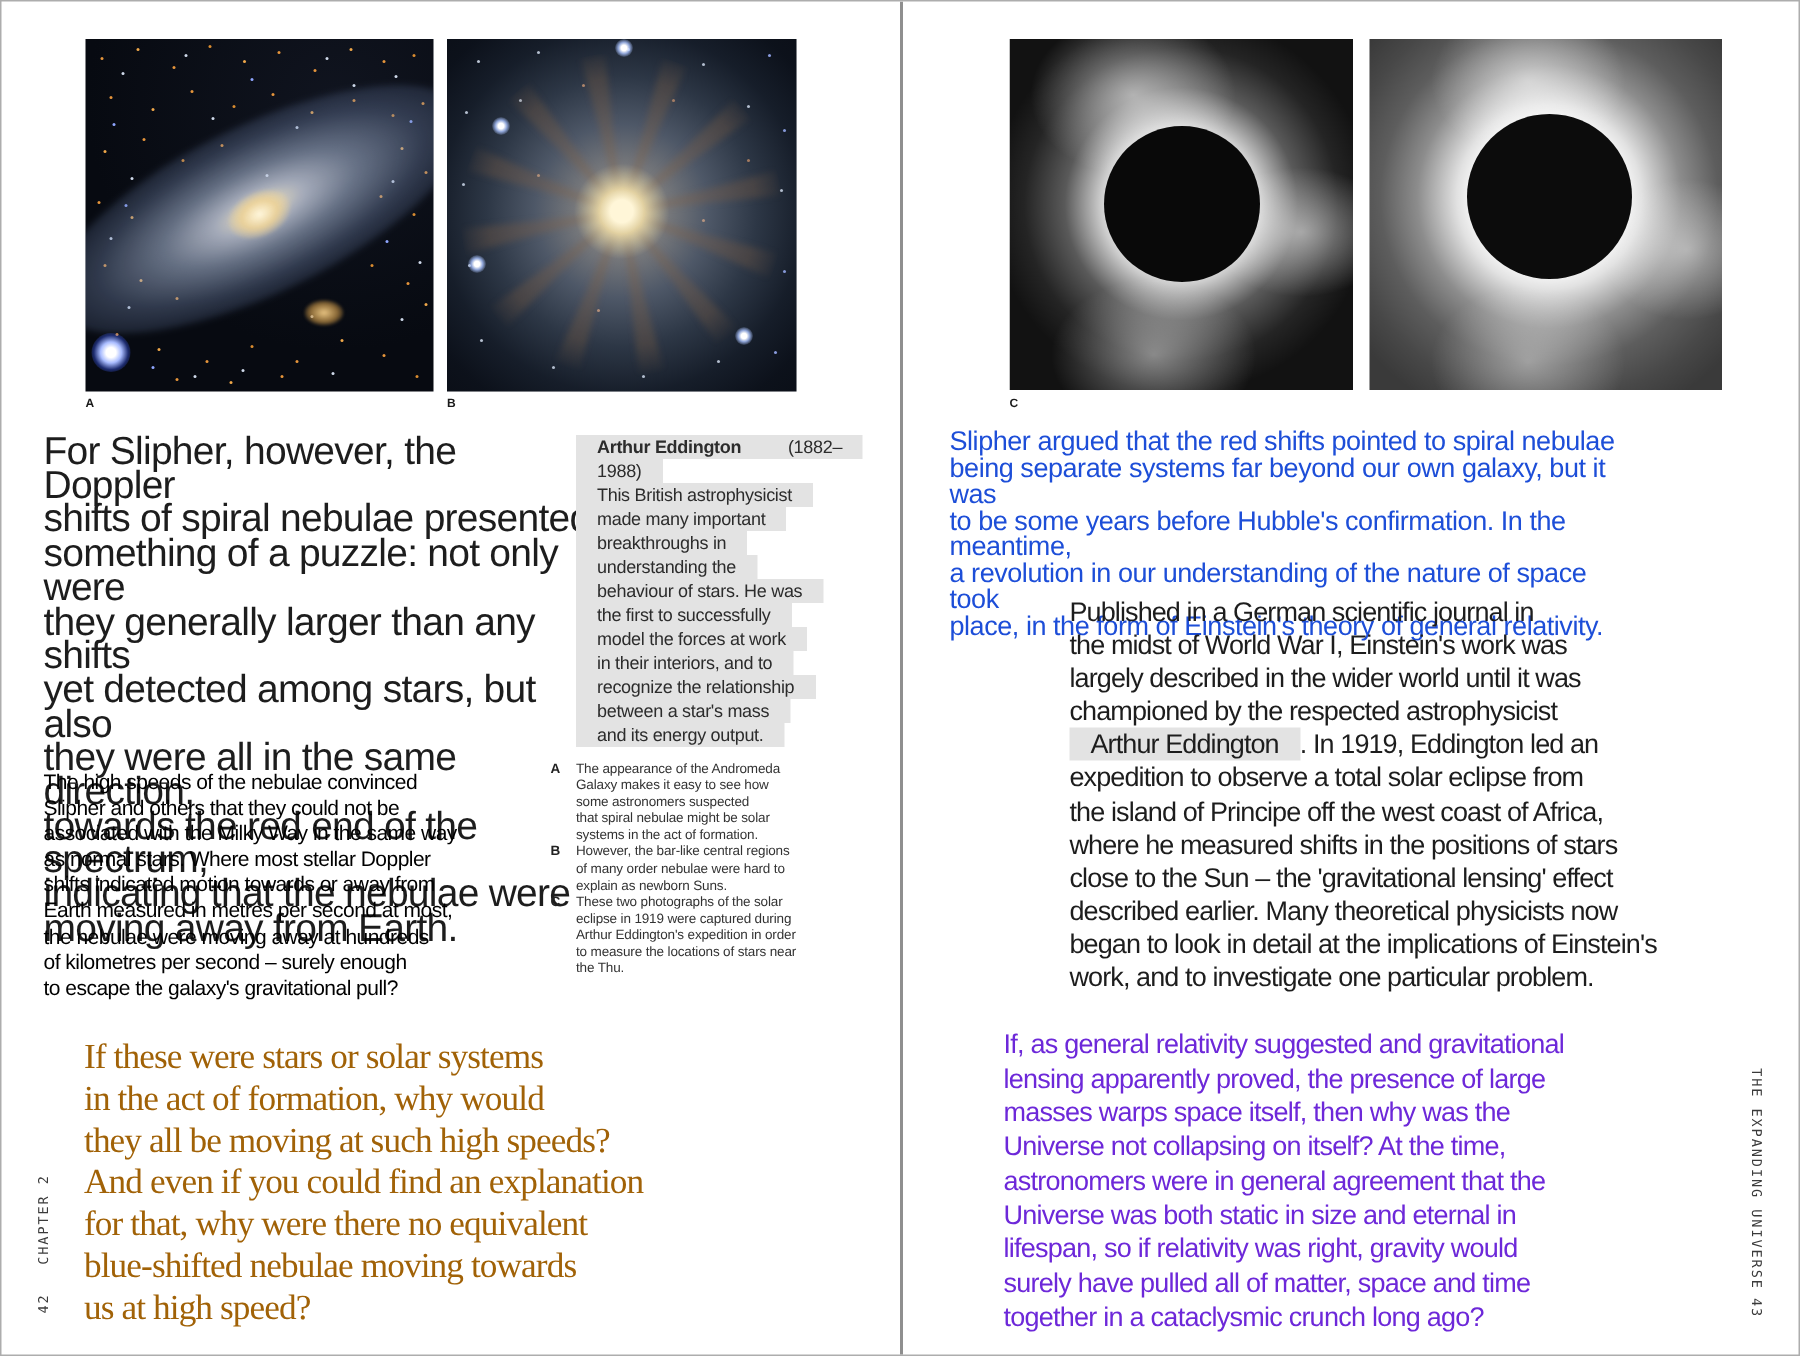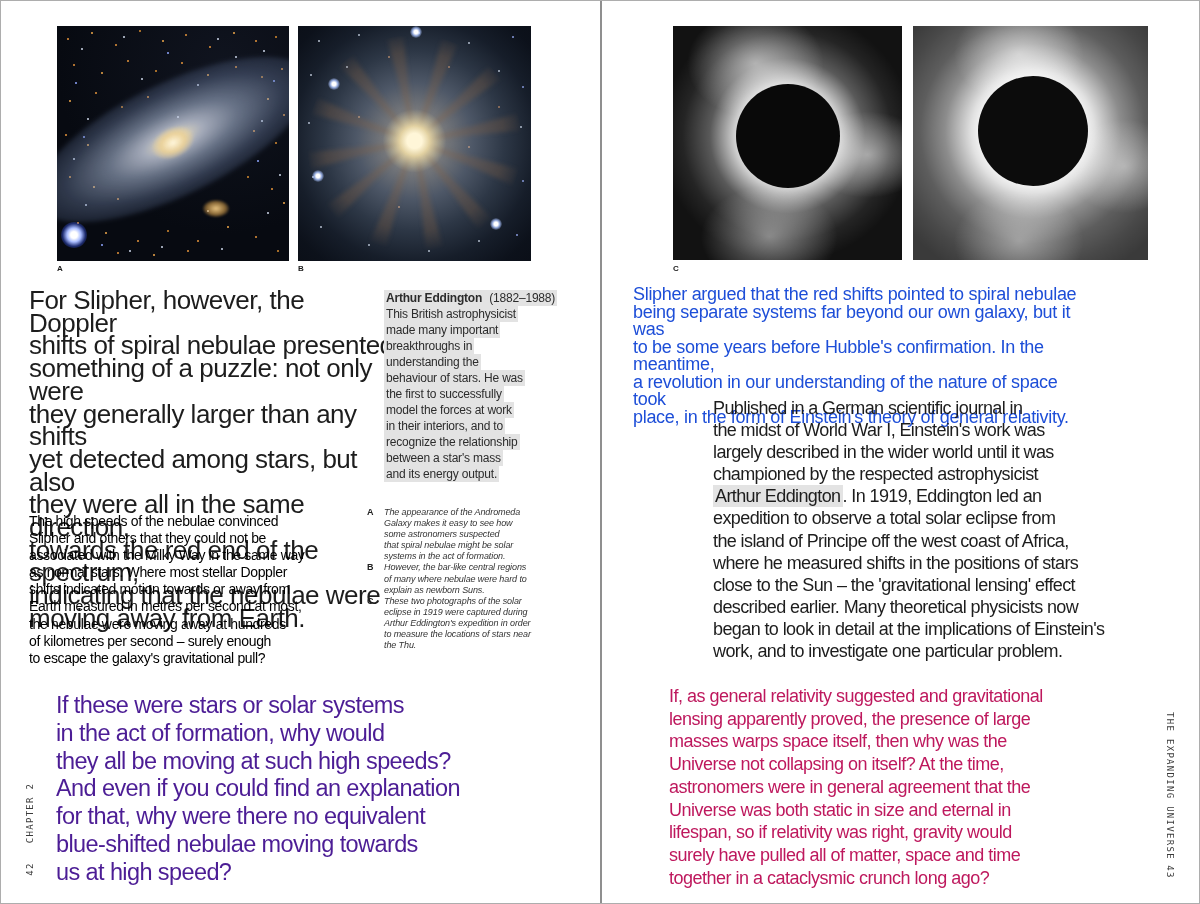--- a/index.html
+++ b/index.html
@@ -11,40 +11,40 @@
   .divider{position:absolute; left:599px; top:0; width:2px; height:904px; background:#8f8f8f;}
 
   .preline{white-space:pre-line;}
 
   
   .para-lg-left{position:absolute; left:28px; top:288px; width:368px;
     font-size:26px; line-height:22.7px; letter-spacing:-0.5px; color:#1d1d1d;}
   .para-sm-left{position:absolute; left:28px; top:512px; width:345px;
     font-size:14px; line-height:17.1px; letter-spacing:-0.35px; color:#000000;}
   .pull-quote{position:absolute; left:55px; top:691px; width:505px;
-    font-size:23.5px; line-height:27.8px; letter-spacing:-0.6px; color:#4c1d95;}
+    font-size:23.5px; line-height:27.8px; letter-spacing:-0.6px; color:#a16207;font-family:Liberation Serif, serif;}
 
   .sidebar{position:absolute; left:383px; top:289px; width:180px;
     font-size:12px; line-height:16px; letter-spacing:-0.2px; color:#2c2c2c;}
-  .hl{background:#e3e3e3; padding:1px 2px;
+  .hl{background:#e3e3e3; padding:1px 14px;
       box-decoration-break:clone; -webkit-box-decoration-break:clone;}
   .bold{font-weight:bold;}
 
   .captions{position:absolute; left:366px; top:506px; width:200px;
     font-size:9px; line-height:11.1px; letter-spacing:-0.1px; color:#333;}
   .caption-row{display:flex;}
   .caption-letter{width:17px; flex:0 0 17px; font-weight:bold; color:#222;}
-  .caption-text{width:182px;font-style:italic;}
+  .caption-text{width:182px;}
 
   .para-sm-right{position:absolute; left:632px; top:285px; width:445px;
     font-size:18px; line-height:17.5px; letter-spacing:-0.3px; color:#1d4ed8;}
   .para-lg-right{position:absolute; left:712px; top:396px; width:490px;
     font-size:18px; line-height:22.1px; letter-spacing:-0.6px; color:#1d1d1d;}
   .para-bottom-right{position:absolute; left:668px; top:684px; width:492px;
-    font-size:18px; line-height:22.7px; letter-spacing:-0.5px; color:#be185d;}
+    font-size:18px; line-height:22.7px; letter-spacing:-0.5px; color:#6d28d9;}
 
   
   .vtext{position:absolute; font-family:"DejaVu Sans Mono","Liberation Mono",monospace;
     font-size:9px; letter-spacing:1.3px; color:#3a3a3a; white-space:nowrap;}
   .rot-ccw{transform:translate(-50%,-50%) rotate(-90deg);}
   .rot-cw{transform:translate(-50%,-50%) rotate(90deg);}
 
   
   .fig{position:absolute; overflow:hidden; background:#080b12;}
   .fig-label{position:absolute; font-size:8px; font-weight:bold; color:#1a1a1a;}
@@ -203,21 +203,21 @@
         <div class="caption-letter">A</div>
         <div class="caption-text preline">The appearance of the Andromeda
 Galaxy makes it easy to see how
 some astronomers suspected
 that spiral nebulae might be solar
 systems in the act of formation.</div>
       </div>
       <div class="caption-row">
         <div class="caption-letter">B</div>
         <div class="caption-text preline">However, the bar-like central regions
-of many where nebulae were hard to
+of many order nebulae were hard to
 explain as newborn Suns.</div>
       </div>
       <div class="caption-row">
         <div class="caption-letter">C</div>
         <div class="caption-text preline">These two photographs of the solar
 eclipse in 1919 were captured during
 Arthur Eddington's expedition in order
 to measure the locations of stars near
 the Thu.</div>
       </div>

